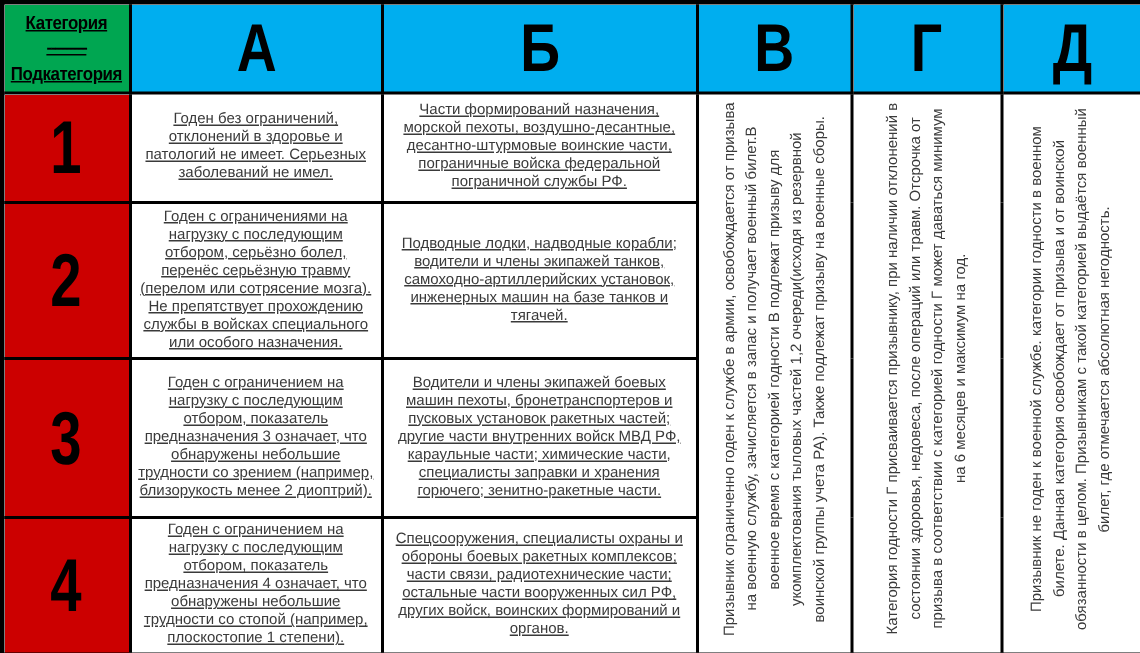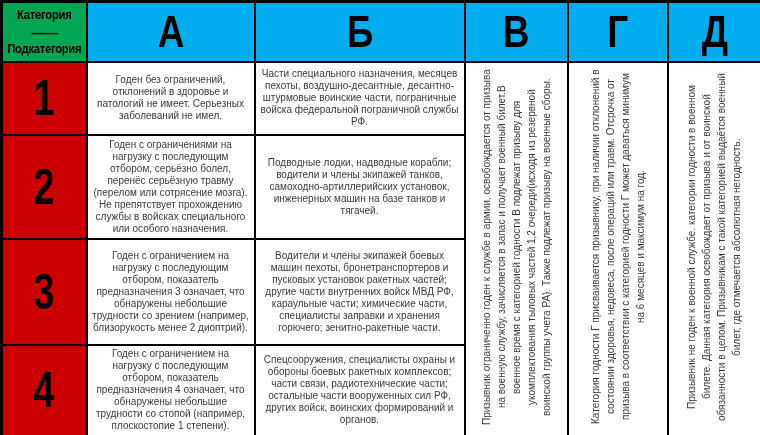--- a/index.html
+++ b/index.html
@@ -21,20 +21,21 @@
     height: 435px;
     border-collapse: collapse;
     table-layout: fixed;
     border: 3px solid var(--border);
   }
   td {
     border: 2px solid var(--border);
     vertical-align: middle;
     text-align: center;
     overflow: hidden;
+    text-decoration: underline;
   }
   
   td.corner {
     background: var(--green);
     color: #000;
   }
   .corner-inner {
     display: flex;
     flex-direction: column;
     justify-content: space-between;
@@ -138,21 +139,21 @@
     <td class="col-head">
       <span class="big-letter">Д</span>
     </td>
   </tr>
 
   <tr style="height:73px">
     <td class="row-head">
       <span class="big-num">1</span>
     </td>
     <td class="body-cell">Годен без ограничений, отклонений в здоровье и патологий не имеет. Серьезных заболеваний не имел.</td>
-    <td class="body-cell">Части специального назначения, месяцев пехоты, воздушно-десантные, десантно-штурмовые воинские части, пограничные войска федеральной пограничной службы РФ.</td>
+    <td class="body-cell">Части формирований назначения, морской пехоты, воздушно-десантные, десантно-штурмовые воинские части, пограничные войска федеральной пограничной службы РФ.</td>
     <td class="vcell" rowspan="4">
       <div class="vtext">Призывник ограниченно годен к службе в армии, освобождается от призыва на военную службу, зачисляется в запас и получает военный билет.В военное время с категорией годности В подлежат призыву для укомплектования тыловых частей 1,2 очереди(исходя из резервной воинской группы учета РА). Также подлежат призыву на военные сборы.</div>
     </td>
     <td class="vcell" rowspan="4">
       <div class="vtext">Категория годности Г присваивается призывнику, при наличии отклонений в состоянии здоровья, недовеса, после операций или травм. Отсрочка от призыва в соответствии с категорией годности Г может даваться минимум на 6 месяцев и максимум на год.</div>
     </td>
     <td class="vcell" rowspan="4">
       <div class="vtext">Призывник не годен к военной службе. категории годности в военном билете. Данная категория освобождает от призыва и от воинской обязанности в целом. Призывникам с такой категорией выдаётся военный билет, где отмечается абсолютная негодность.</div>
     </td>
   </tr>

